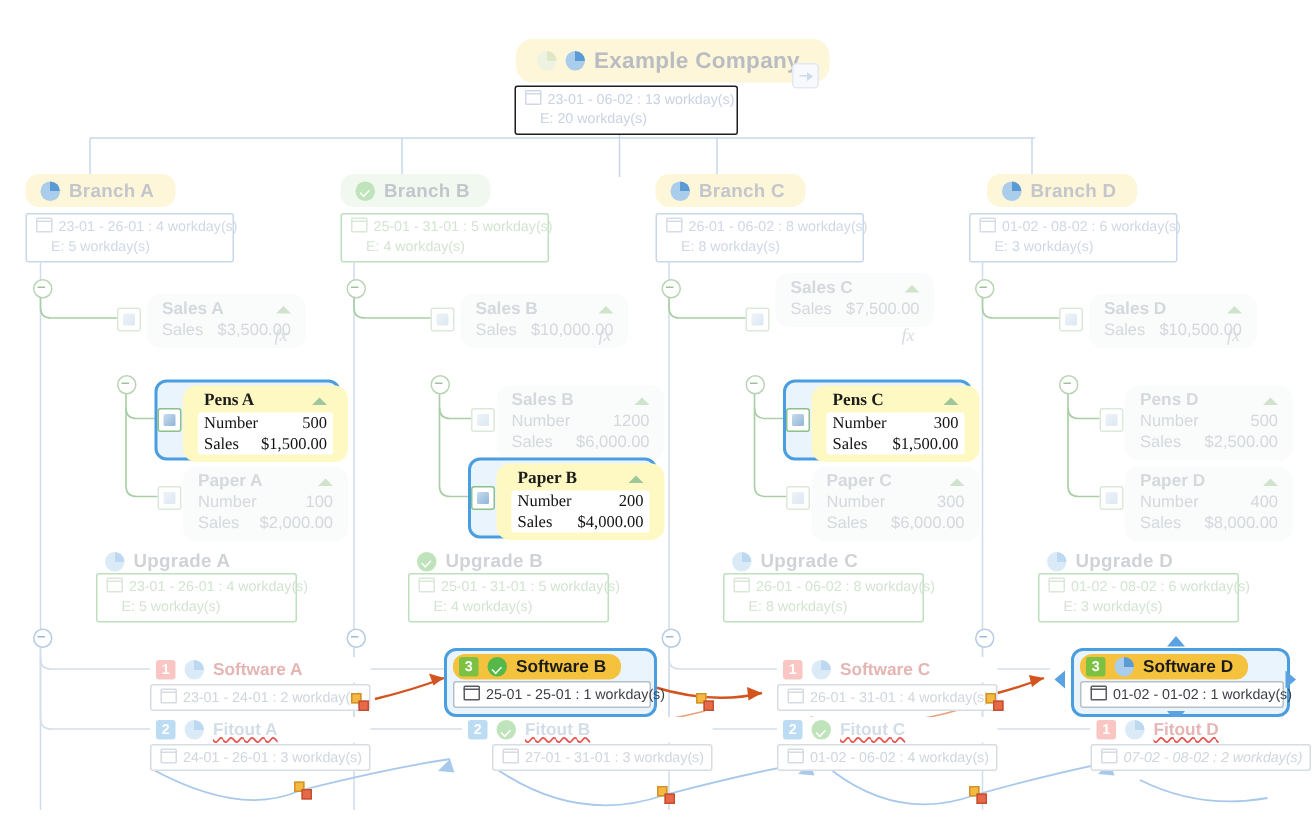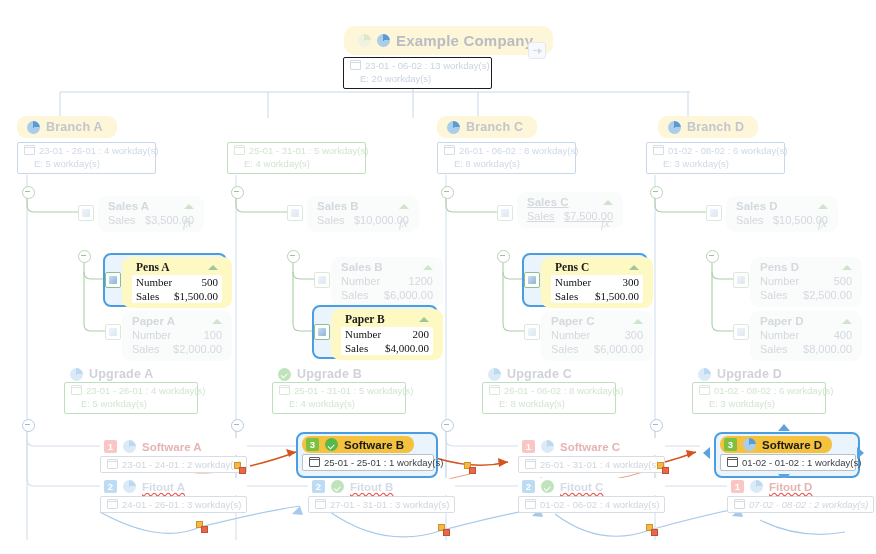--- a/index.html
+++ b/index.html
@@ -219,20 +219,26 @@
     <div class="pill branch">
       <span class="cicon blue"></span>
       <span>Branch A</span>
     </div>
   </div>
   <div class="datebar" style="position:absolute;left:17px;top:142px;width:125px;">
     <div><span class="cal"></span><span>23-01 - 26-01 : 4 workday(s)</span></div>
     <div class="l2"><span>E: 5 workday(s)</span></div>
   </div>
 
+  <div class="node" style="left:227px;top:116px;">
+    <div class="pill branch green">
+      <span class="cicon green pale check"></span>
+      <span>Branch B</span>
+    </div>
+  </div>
   <div class="datebar green" style="position:absolute;left:227px;top:142px;width:125px;">
     <div><span class="cal"></span><span>25-01 - 31-01 : 5 workday(s)</span></div>
     <div class="l2"><span>E: 4 workday(s)</span></div>
   </div>
 
   <div class="node" style="left:437px;top:116px;">
     <div class="pill branch">
       <span class="cicon blue"></span>
       <span>Branch C</span>
     </div>
@@ -286,21 +292,21 @@
           <span>$10,000.00</span>
         </div>
       </div>
   </div>
   <div class="fx" style="left:399px;top:216px;">fx</div>
 
   <div class="toggle" style="left:441px;top:186px;"></div>
   <div class="sq pale" style="left:497px;top:205px;">
       <i></i>
     </div>
-  <div class="dcard ghost" style="left:517px;top:192px;width:86px;text-decoration:underline;">
+  <div class="dcard ghost" style="left:517px;top:182px;width:86px;">
     <div class="t">
         <span>Sales C</span>
         <span class="caret pale"></span>
       </div>
     <div class="rows">
         <div class="r">
           <span>Sales</span>
           <span>$7,500.00</span>
         </div>
       </div>
@@ -574,21 +580,21 @@
       <span class="cal"></span><span>25-01 - 25-01 : 1 workday(s)</span>
     </div>
   </div>
 
   <div class="task" style="left:308px;top:478px;">
     <div class="hdr ghostblue">
       <span class="num blue pale">2</span>
       <span class="cicon green pale check"></span>
       <span class="squig">Fitout B</span>
     </div>
-    <div class="bar" style="width:133px;">
+    <div class="bar" style="width:133px;margin-left:20px;">
       <span class="cal"></span><span>27-01 - 31-01 : 3 workday(s)</span>
     </div>
   </div>
 
   <div class="task" style="left:518px;top:438px;">
     <div class="hdr ghostred">
       <span class="num red pale">1</span>
       <span class="cicon blue pale"></span>
       <span>Software C</span>
     </div>

